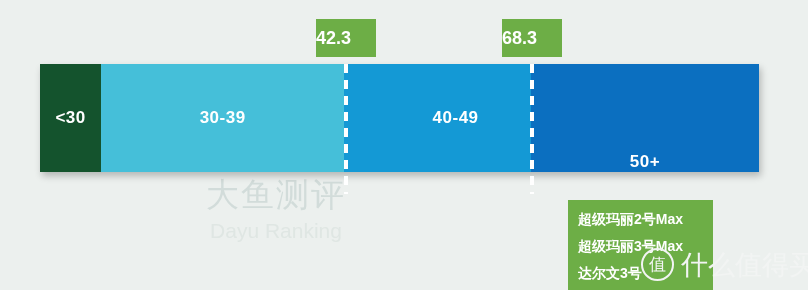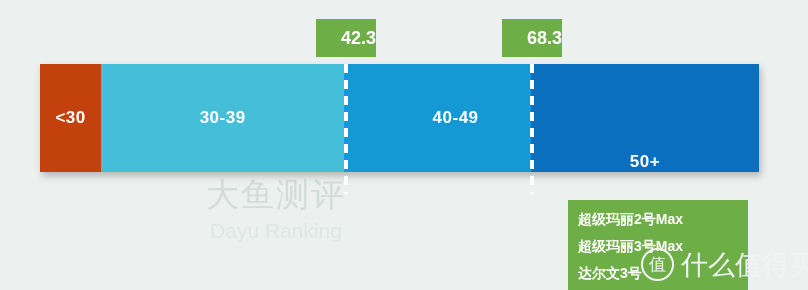--- a/index.html
+++ b/index.html
@@ -58,21 +58,21 @@
     height: 100%;
     display: flex;
     align-items: center;
     justify-content: center;
     color: #FFFFFF;
     font-size: 17px;
     font-weight: bold;
     letter-spacing: 0.5px;
     box-sizing: border-box;
   }
-  .seg-0 { background: #c2410c; }
+  .seg-0 { background: #14532d; }
   .seg-1 { background: #45BFD9; }
   .seg-2 { background: #1499D5; }
   .seg-3 { background: #0B6FC0; align-items: flex-end; }
 
   
   .divider {
     position: absolute;
     top: 64px;
     width: 4px;
     height: 130px;
@@ -86,21 +86,21 @@
 
   
   .callout {
     position: absolute;
     top: 19px;
     width: 60px;
     height: 38px;
     background: #6DAE46;
     display: flex;
     align-items: center;
-    justify-content: flex-end;
+    justify-content: flex-start;
     color: #FFFFFF;
     font-size: 18px;
     font-weight: bold;
   }
 
   
   .total-label {
     position: absolute;
     right: 16px;
     top: 27px;
@@ -108,21 +108,21 @@
     font-size: 18px;
     font-weight: bold;
     letter-spacing: 0.5px;
   }
 
   
   .product-box {
     position: absolute;
     left: 568px;
     top: 200px;
-    width: 180px;
+    width: 145px;
     height: 90px;
     background: #6DAE46;
     box-sizing: border-box;
     padding: 6px 16px 0 10px;
   }
   .product-line {
     color: #FFFFFF;
     font-size: 14px;
     font-weight: bold;
     line-height: 27px;

